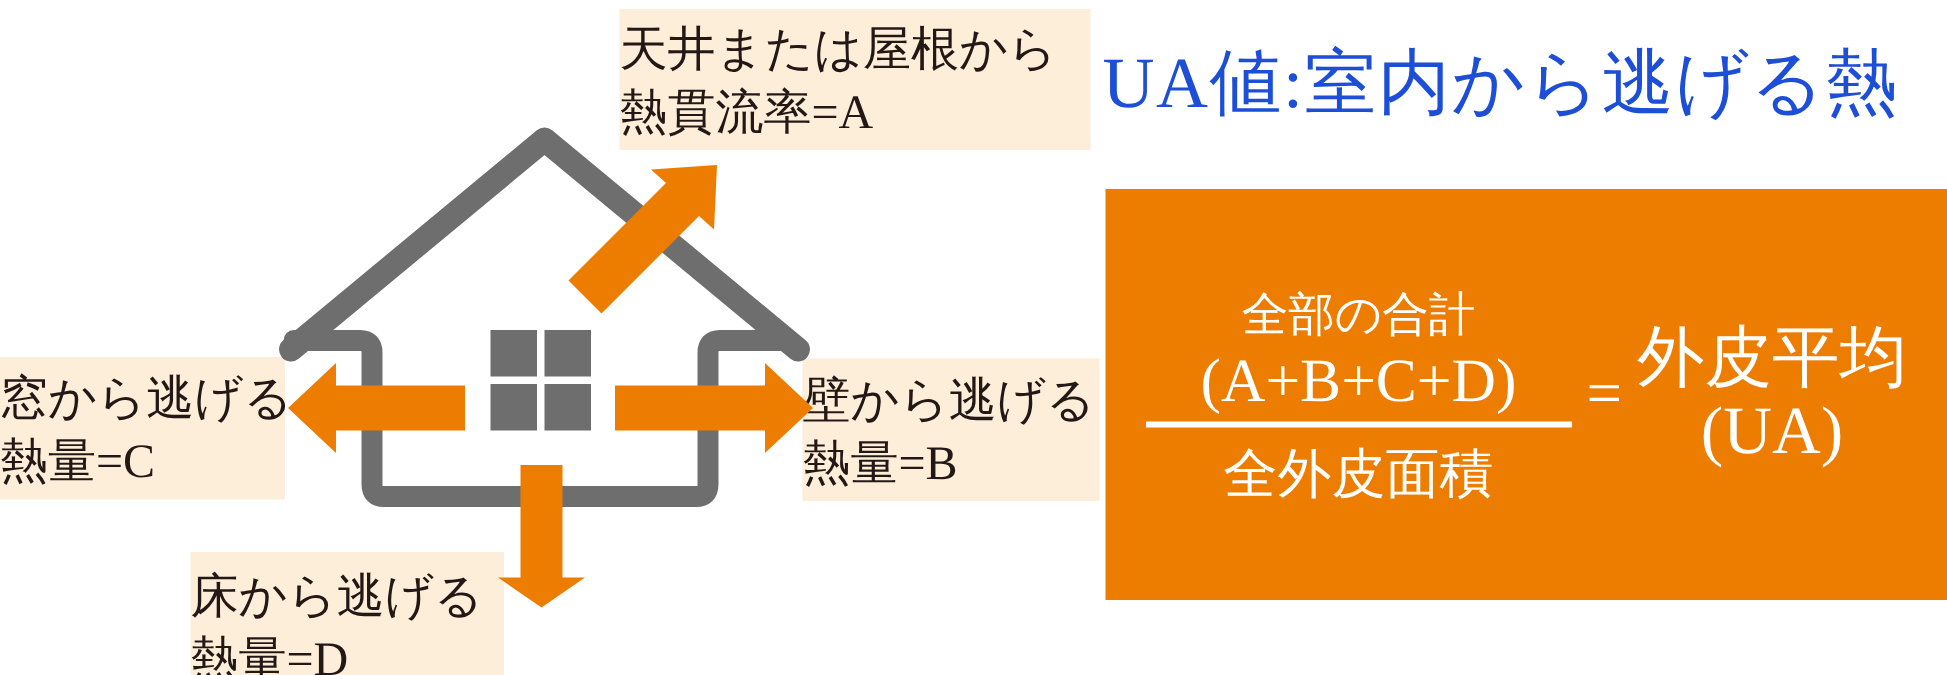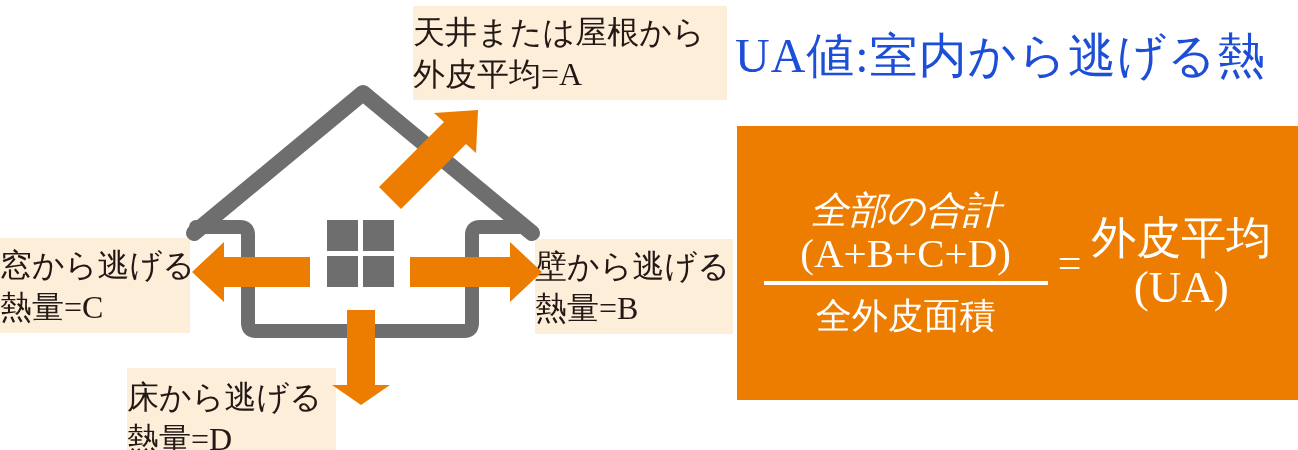--- a/index.html
+++ b/index.html
@@ -38,39 +38,39 @@
   }
   .formula-box{
     position:absolute;
     left:737px;top:126px;width:561px;height:274px;
     background:#ed7d00;
     color:#ffffff;
     display:flex;align-items:center;justify-content:center;
     gap:8px;
   }
   .fraction{width:284px;text-align:center;flex:0 0 auto;}
-  .fraction .num-line1{font-size:38px;line-height:44px;font-style:italic;}
+  .fraction .num-line1{font-size:31px;line-height:44px;}
   .fraction .num-line2{font-size:41px;line-height:42px;}
   .fraction-bar{height:4px;background:#ffffff;margin:7px 0 9px;}
   .fraction .den-line{font-size:36px;line-height:44px;}
   .equals-sign{font-size:42px;line-height:42px;flex:0 0 auto;padding:0 2px;}
   .result-block{
     text-align:center;flex:0 0 auto;
     font-size:45px;line-height:49px;
     white-space:nowrap;
   }
 </style>
 </head>
 <body>
 
 <div class="stage">
 
   <div class="label-box box-roof">
     <span>天井または屋根から</span>
-    <span>外皮平均=A</span>
+    <span>熱貫流率=A</span>
   </div>
   <div class="label-box box-wall">
     <span>壁から逃げる</span>
     <span>熱量=B</span>
   </div>
   <div class="label-box box-window">
     <span>窓から逃げる</span>
     <span>熱量=C</span>
   </div>
   <div class="label-box box-floor">

